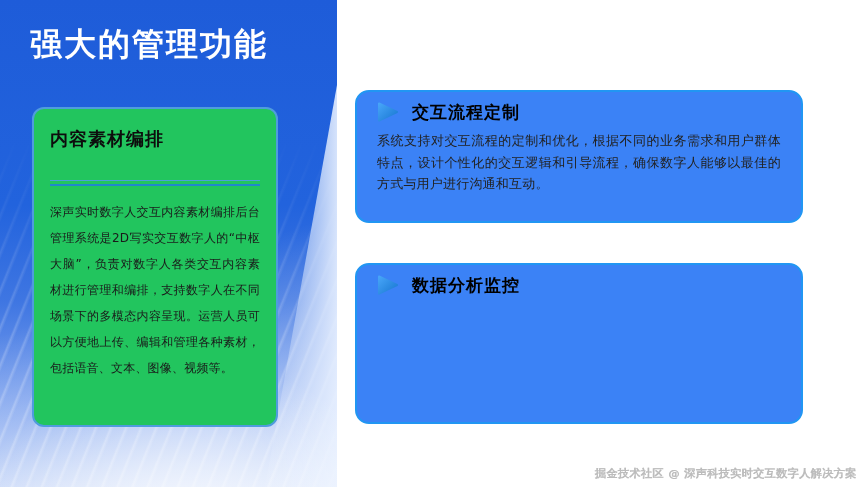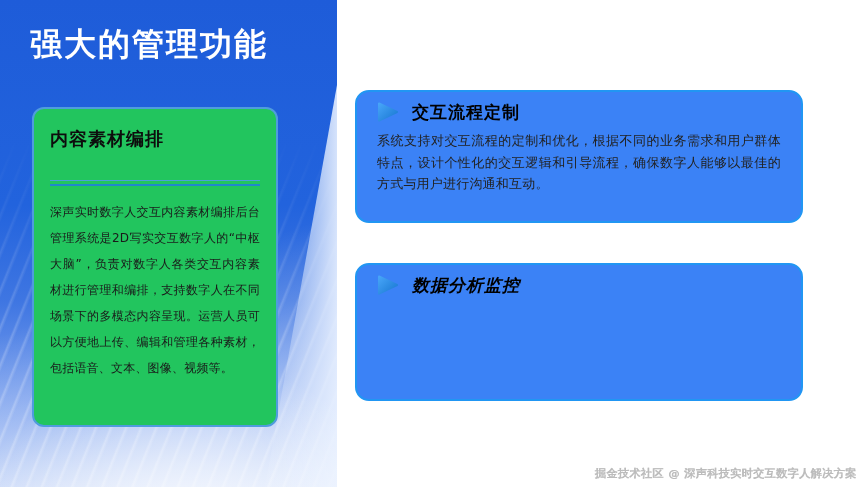--- a/index.html
+++ b/index.html
@@ -50,21 +50,21 @@
   .card-body{
     margin-top:13px;font-size:12px;line-height:26px;color:#1a1a1a;
     text-align:justify;letter-spacing:0.2px;
   }
   
   .feature-panel{
     position:absolute;left:355px;width:448px;box-sizing:border-box;background:#3b82f6;
     border:2px solid #2196f3;border-radius:14px;padding:8px 20px 10px 20px;
   }
   .panel-1{top:90px;height:133px;}
-  .panel-2{top:263px;height:138px;font-style:italic;}
+  .panel-2{top:263px;height:161px;}
   .panel-header{display:flex;align-items:center;gap:13px;height:24px;}
   .play-icon{width:22px;height:20px;flex:0 0 auto;display:block;}
   .panel-title{font-size:17px;font-weight:bold;color:#000000;letter-spacing:1px;white-space:nowrap;}
   .panel-body{
     margin-top:6px;font-size:13px;line-height:21.5px;color:#222222;
     text-align:justify;letter-spacing:0.2px;
   }
   
   .watermark{
     position:absolute;right:8px;bottom:6px;font-size:11px;font-weight:bold;

